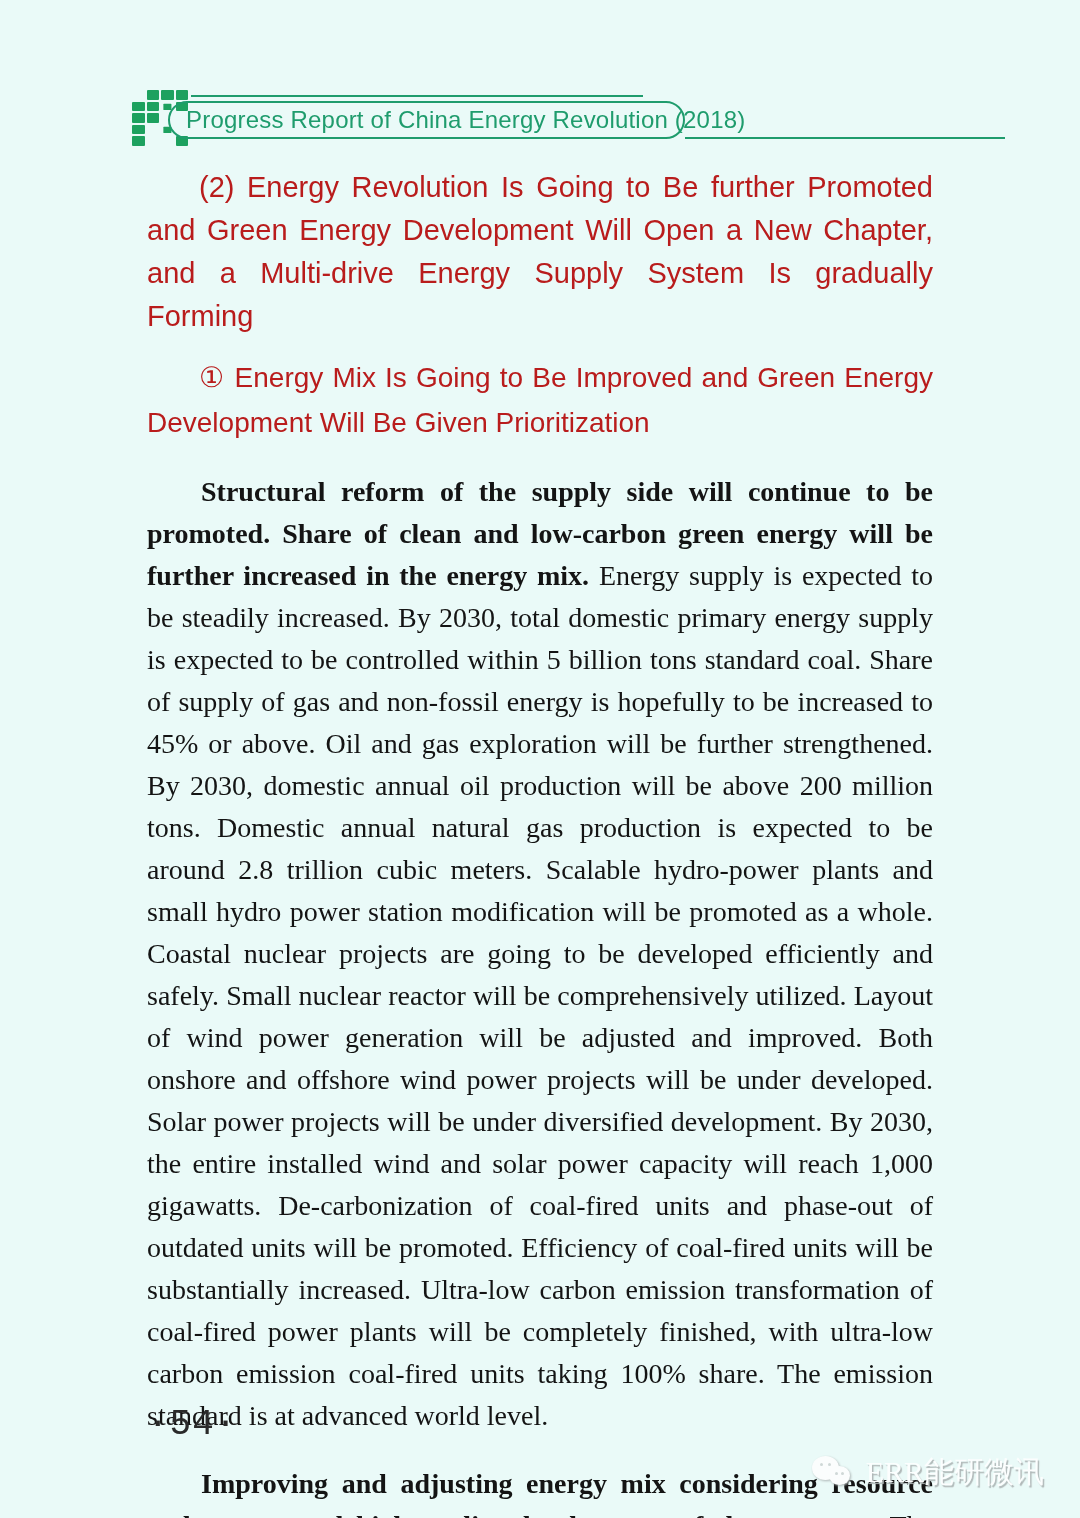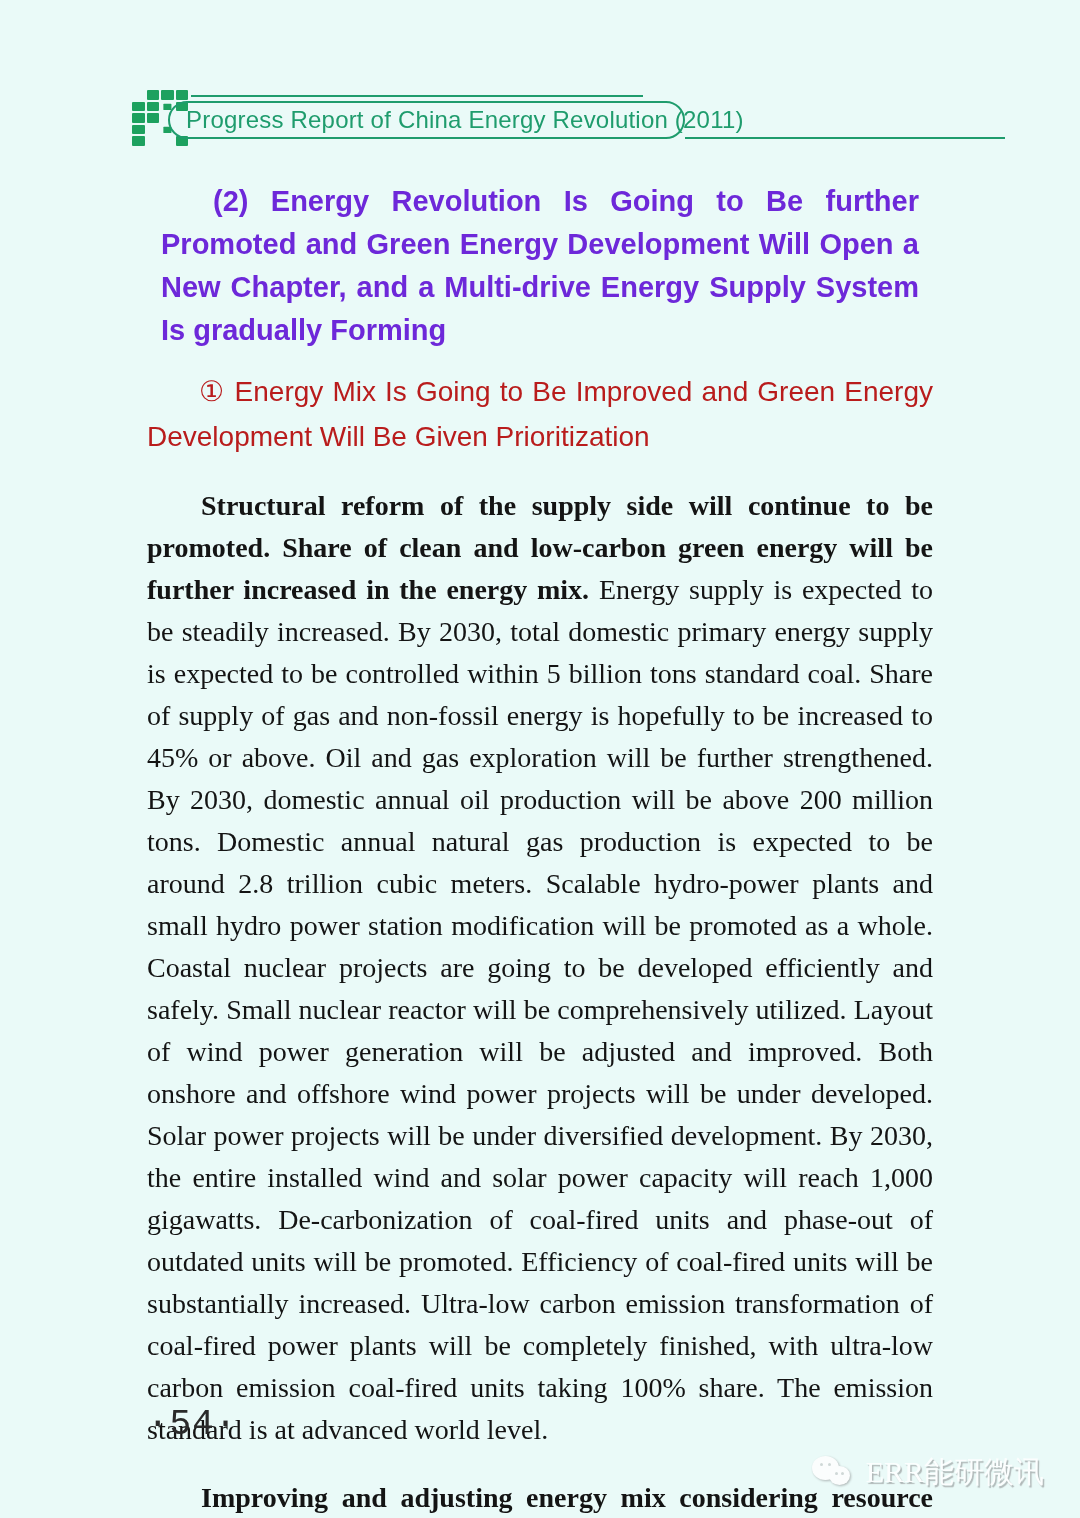--- a/index.html
+++ b/index.html
@@ -48,27 +48,27 @@
     position:absolute;left:685px;top:137px;width:320px;height:0;
     border-top:2px solid #1f9c6d;
   }
 
   
   .content{
     position:absolute;left:147px;top:166px;width:786px;
   }
   .heading{
     font-family:"Liberation Sans","DejaVu Sans",sans-serif;
-    font-weight:bold;
+    font-weight:normal;
     font-size:29px;
     line-height:43px;
     text-align:justify;
     text-indent:52px;
-    color:#6d28d9;
-    margin:14px;
+    color:#b91c1c;
+    margin:0;
   }
   .subheading{
     font-family:"Liberation Sans","DejaVu Sans",sans-serif;
     font-weight:400;
     font-size:28px;
     line-height:45px;
     text-align:justify;
     text-indent:52px;
     color:#b91c1c;
     margin:17px 0 0 0;
@@ -135,21 +135,21 @@
       <i class="e"></i>
       <i class="s"></i>
       <i class="e"></i>
     <i></i>
       <i class="e"></i>
       <i class="e"></i>
       <i></i>
   </div>
   <div class="hdr-topline"></div>
   <div class="hdr-box">
-    <span class="hdr-title">Progress Report of China Energy Revolution (2011)</span>
+    <span class="hdr-title">Progress Report of China Energy Revolution (2018)</span>
   </div>
   <div class="hdr-extline"></div>
 
   <div class="content">
     <h1 class="heading">(2) Energy Revolution Is Going to Be further Promoted and Green Energy Development Will Open a New Chapter, and a Multi-drive Energy Supply System Is gradually Forming</h1>
     <h2 class="subheading">① Energy Mix Is Going to Be Improved and Green Energy Development Will Be Given Prioritization</h2>
 
     <p class="body"><span class="b">Structural reform of the supply side will continue to be promoted. Share of clean and low-carbon green energy will be further increased in the energy mix.</span><span> Energy supply is expected to be steadily increased. By 2030, total domestic primary energy supply is expected to be controlled within 5 billion tons standard coal. Share of supply of gas and non-fossil energy is hopefully to be increased to 45% or above. Oil and gas exploration will be further strengthened. By 2030, domestic annual oil production will be above 200 million tons. Domestic annual natural gas production is expected to be around 2.8 trillion cubic meters. Scalable hydro-power plants and small hydro power station modification will be promoted as a whole. Coastal nuclear projects are going to be developed efficiently and safely. Small nuclear reactor will be comprehensively utilized. Layout of wind power generation will be adjusted and improved. Both onshore and offshore wind power projects will be under developed. Solar power projects will be under diversified development. By 2030, the entire installed wind and solar power capacity will reach 1,000 gigawatts. De-carbonization of coal-fired units and phase-out of outdated units will be promoted. Efficiency of coal-fired units will be substantially increased. Ultra-low carbon emission transformation of coal-fired power plants will be completely finished, with ultra-low carbon emission coal-fired units taking 100% share. The emission standard is at advanced world level.</span></p>
 
     <p class="body"><span class="b">Improving and adjusting energy mix considering resource endowment and high-quality development of the economy.</span><span> The main target of Eastern,</span></p>

